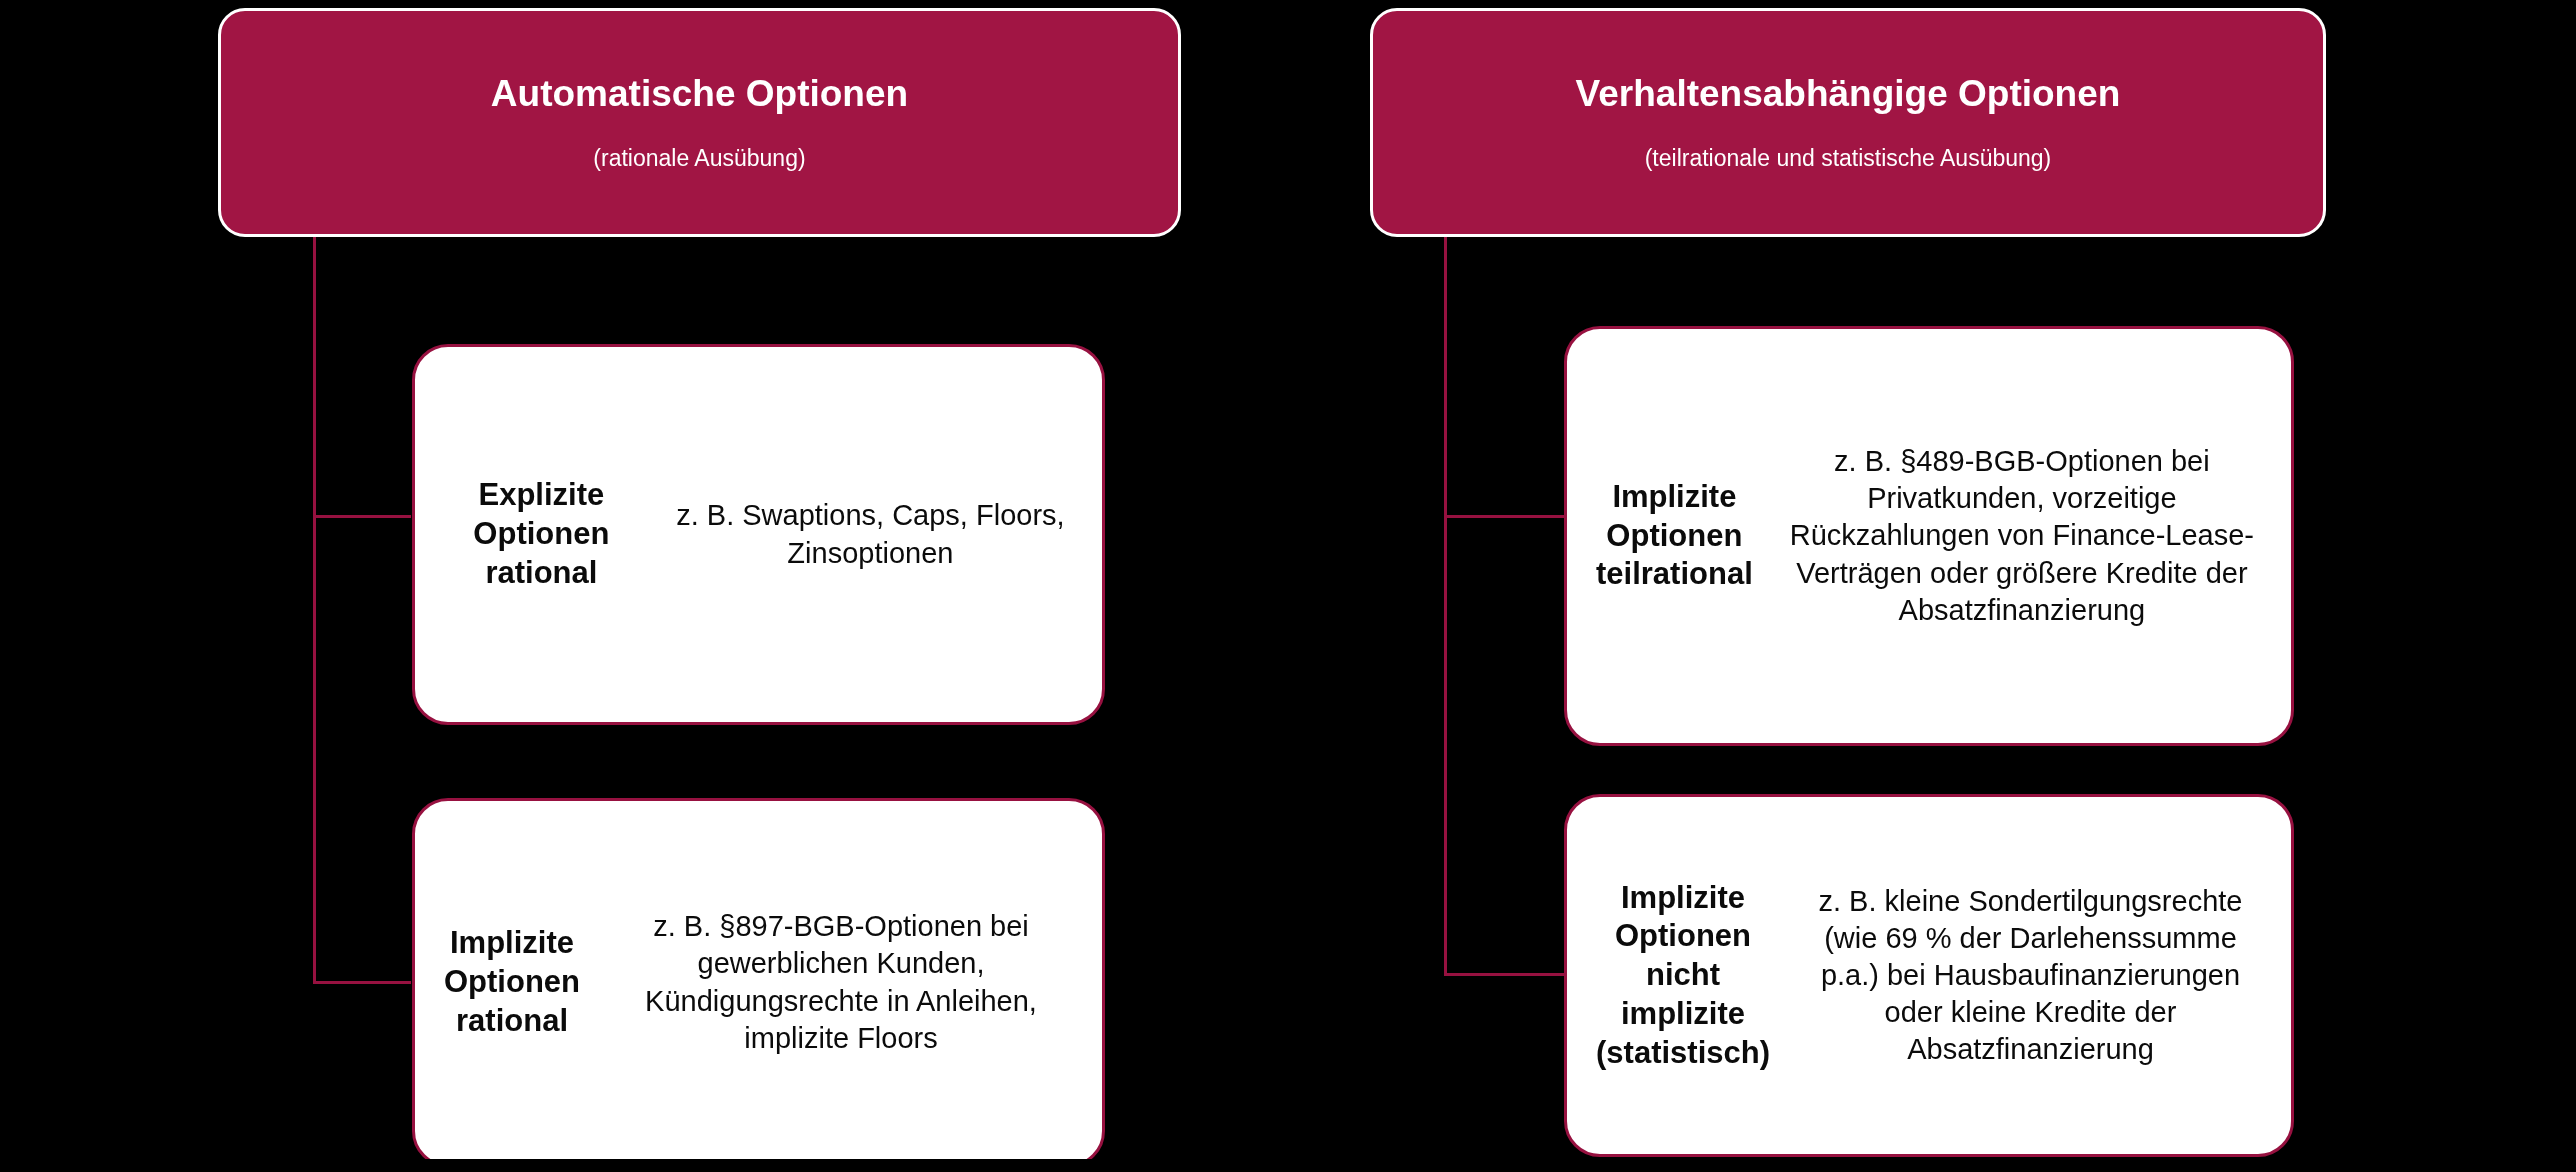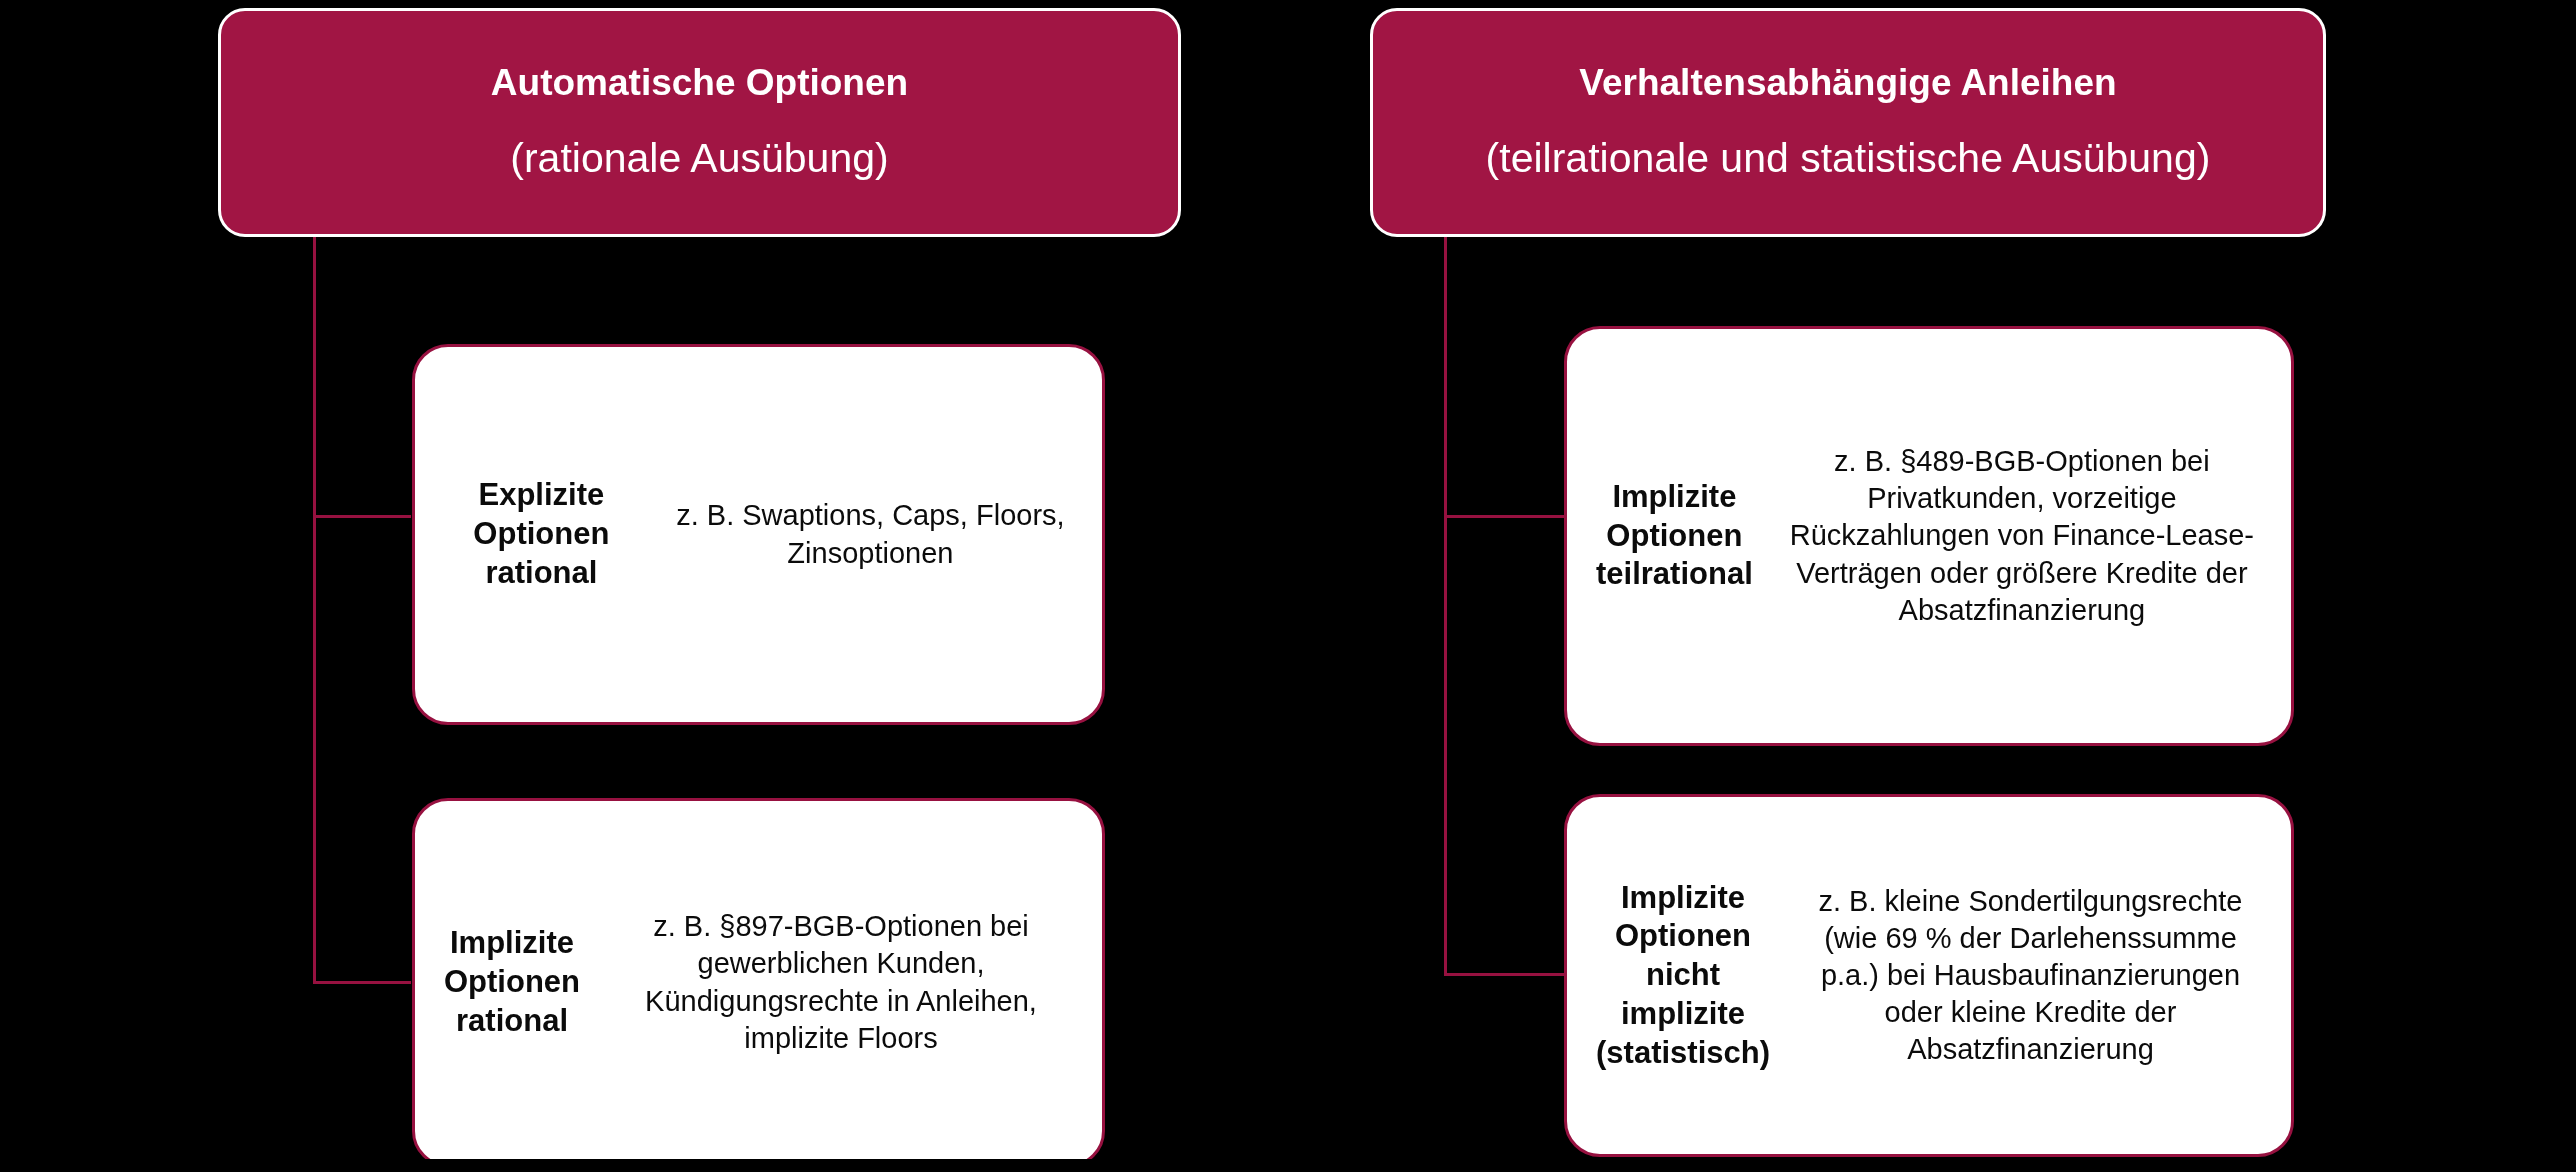--- a/index.html
+++ b/index.html
@@ -19,21 +19,21 @@
     color:#ffffff;
     display:flex;
     flex-direction:column;
     align-items:center;
     justify-content:center;
     gap:30px;
     text-align:center;
     box-sizing:border-box;
   }
   .header-title{font-size:37px;font-weight:bold;line-height:1.15;}
-  .header-subtitle{font-size:41px;font-weight:normal;line-height:1.15;}
+  .header-subtitle{font-size:23px;font-weight:normal;line-height:1.15;}
   .child-box{
     position:absolute;
     background:#ffffff;
     border:3.3px solid #971140;
     border-radius:36px;
     color:#0b0b0b;
     display:flex;
     flex-direction:row;
     align-items:center;
     justify-content:center;
@@ -77,21 +77,21 @@
   <div class="connector" id="trunk-right"></div>
   <div class="connector" id="branch-right-1"></div>
   <div class="connector" id="branch-right-2"></div>
 
   <div class="header-box" id="header-left">
     <div class="header-title">Automatische Optionen</div>
     <div class="header-subtitle">(rationale Ausübung)</div>
   </div>
 
   <div class="header-box" id="header-right">
-    <div class="header-title">Verhaltensabhängige Anleihen</div>
+    <div class="header-title">Verhaltensabhängige Optionen</div>
     <div class="header-subtitle">(teilrationale und statistische Ausübung)</div>
   </div>
 
   <div class="child-box" id="box-left-mid">
     <div class="box-title">
       <div>Explizite Optionen</div>
       <div>rational</div>
     </div>
     <div class="box-body">z. B. Swaptions, Caps, Floors, Zinsoptionen</div>
   </div>

